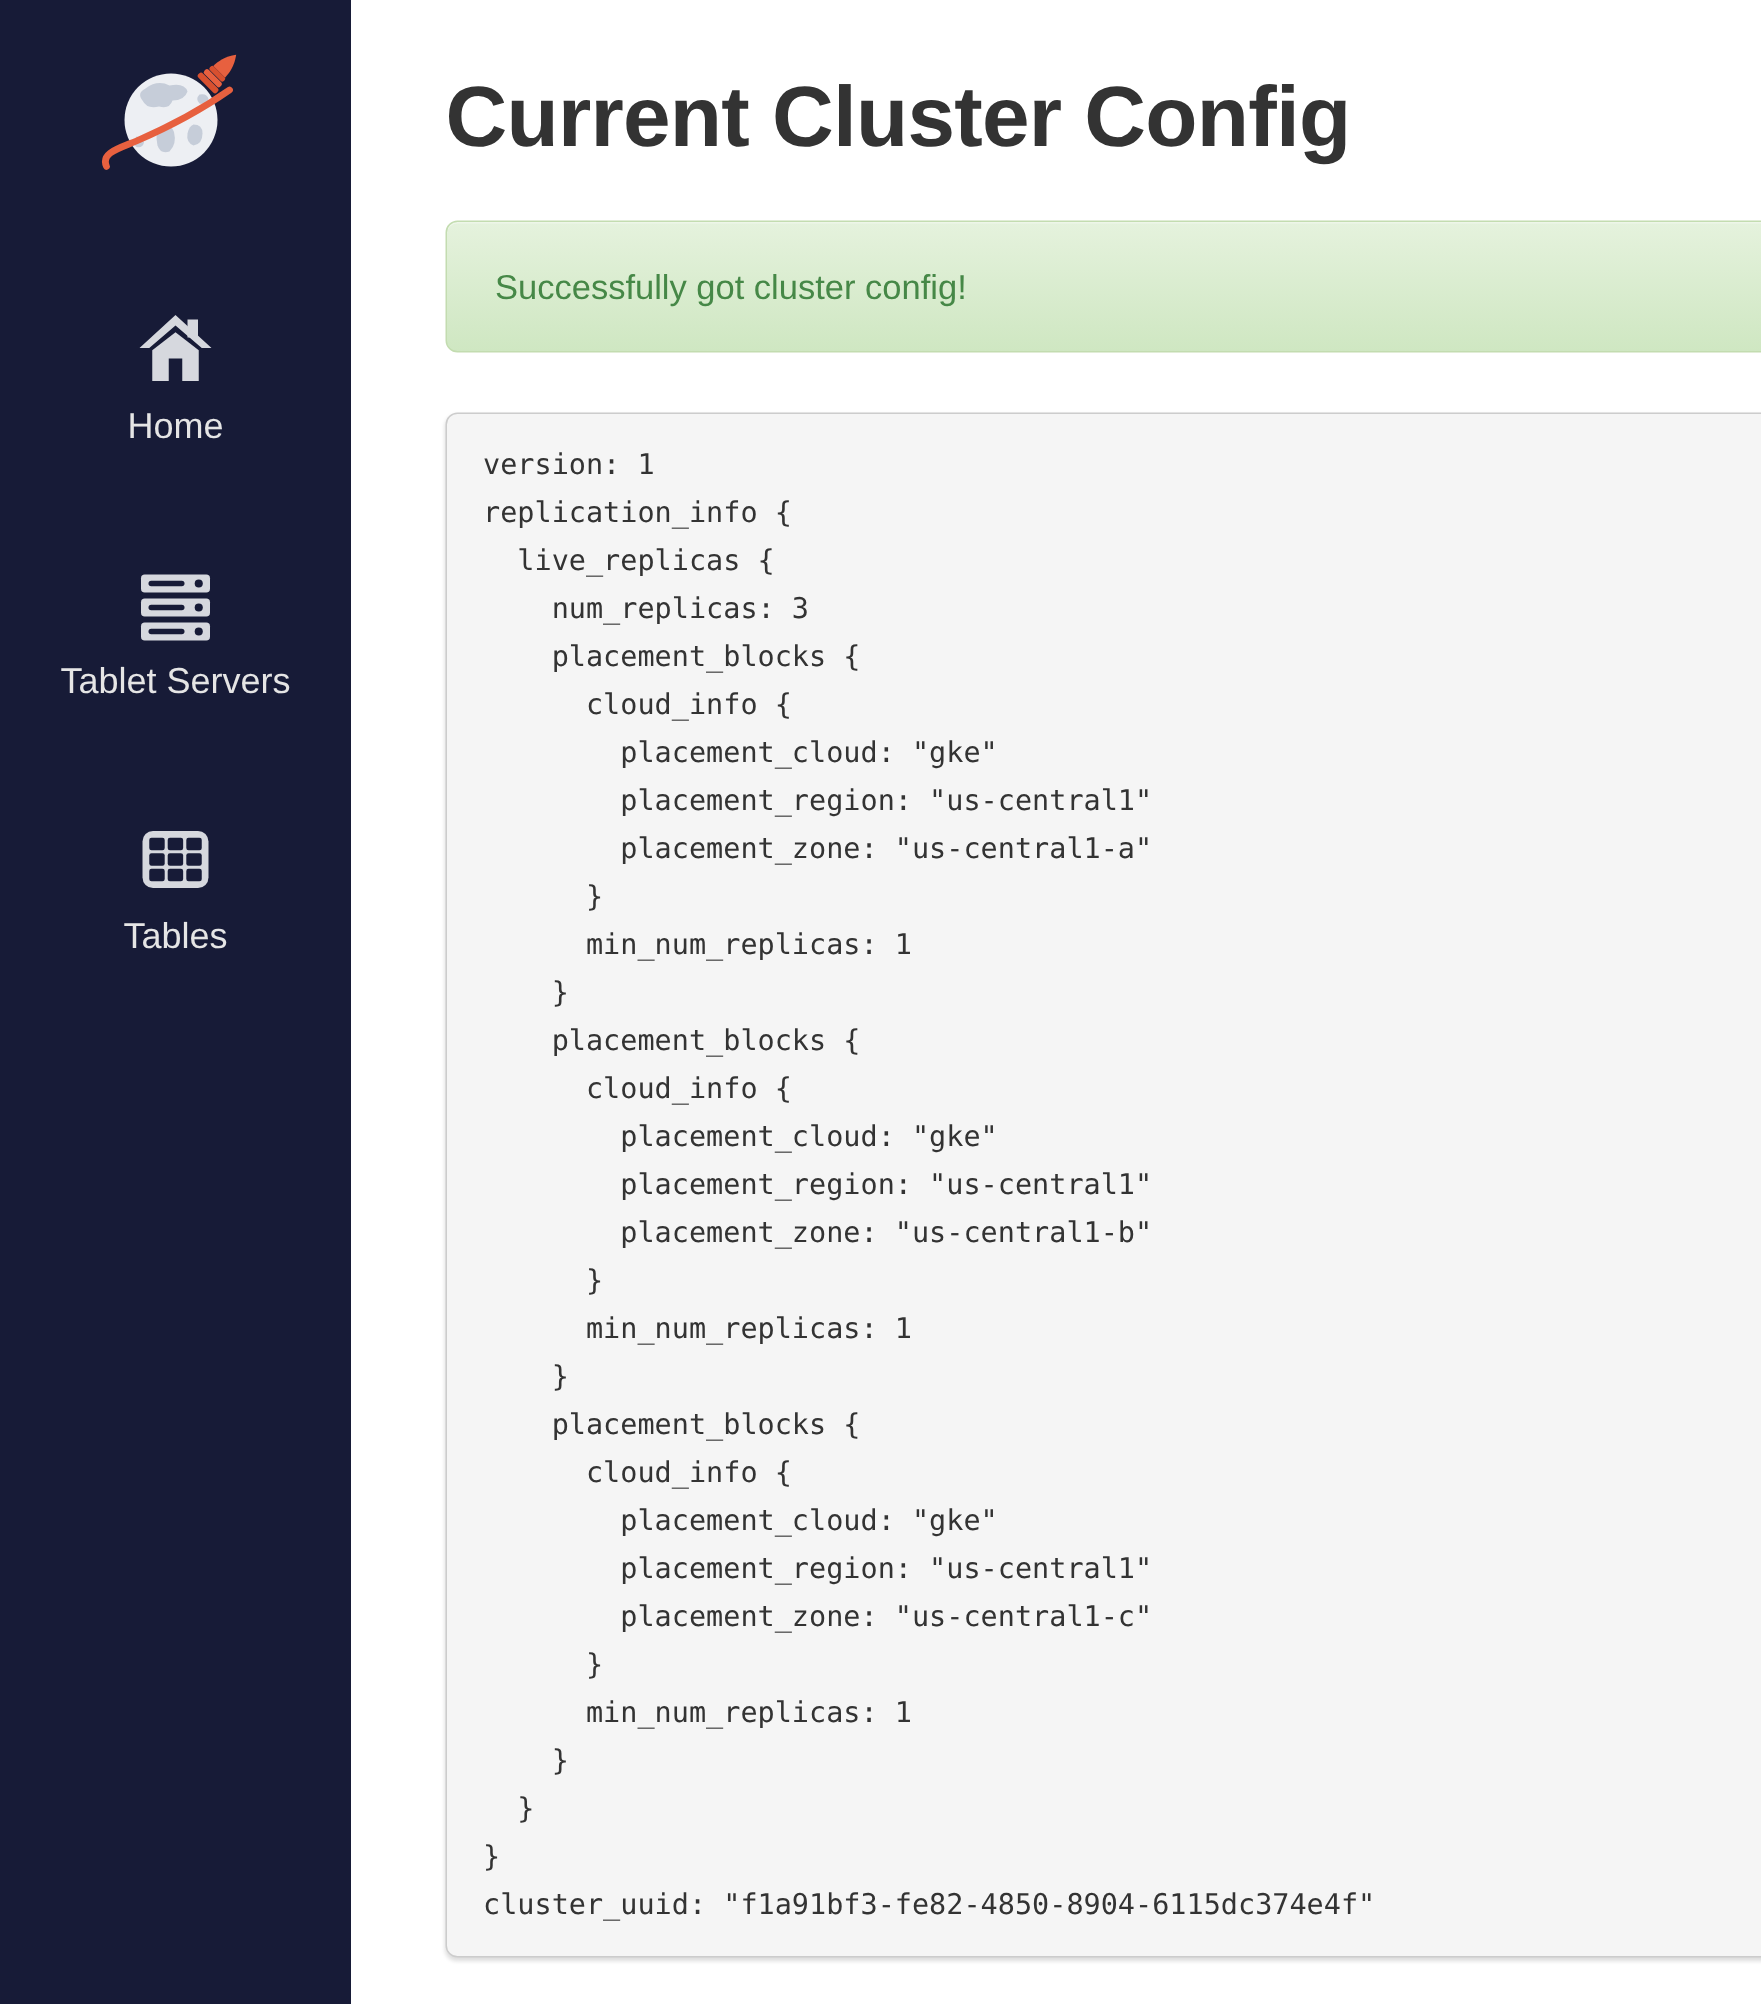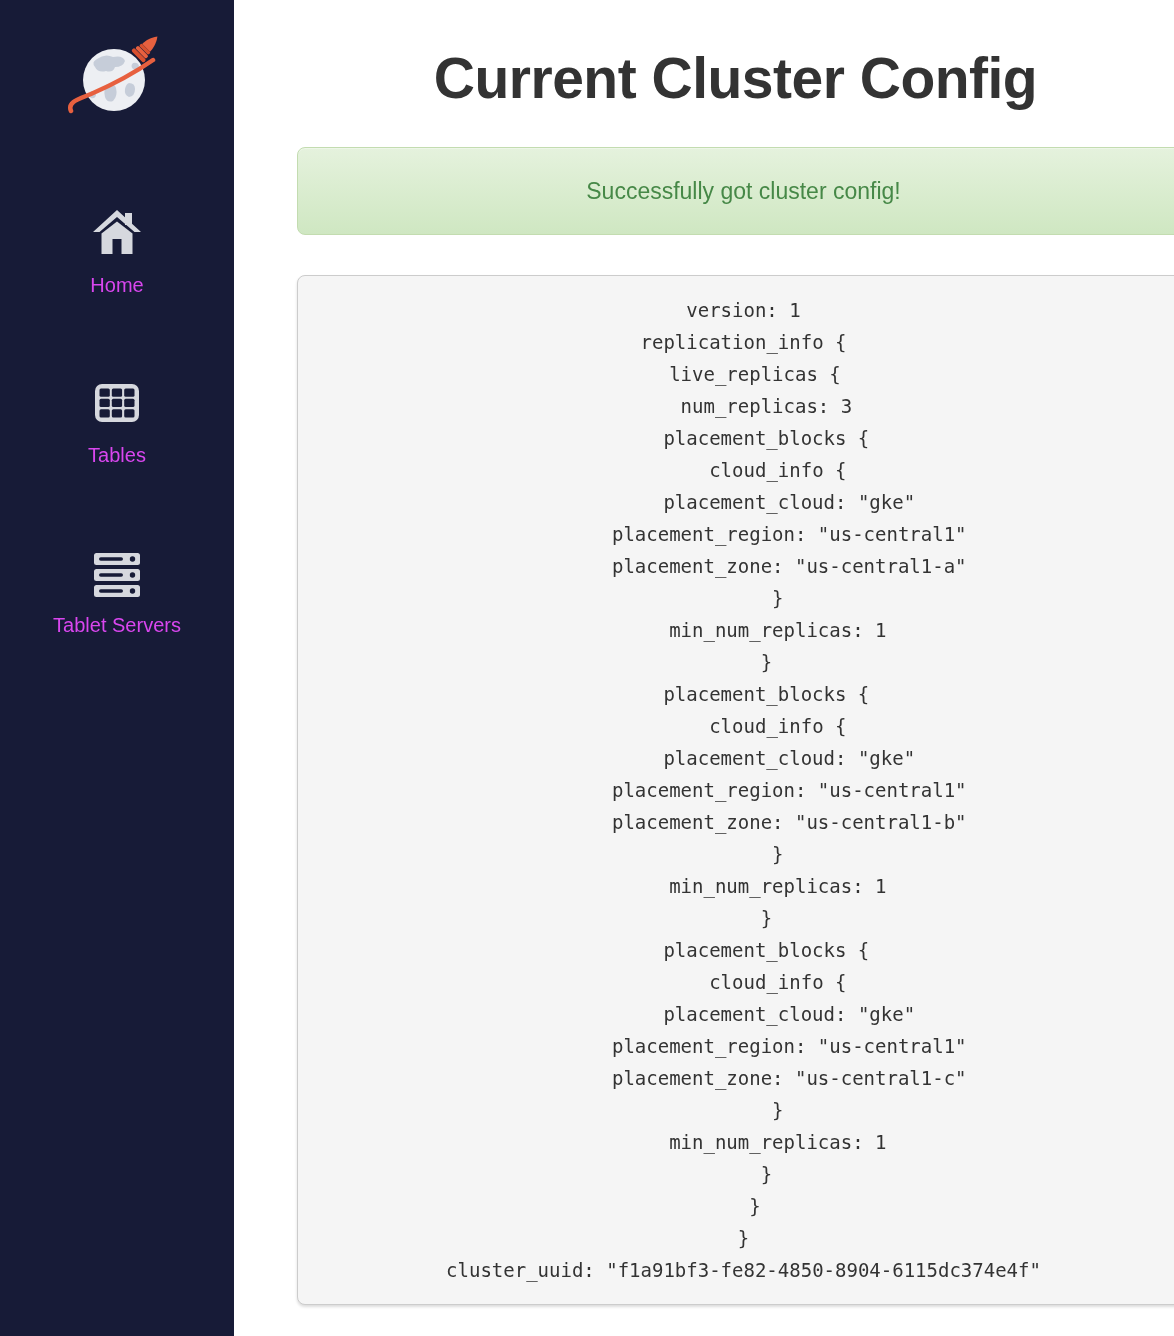--- a/index.html
+++ b/index.html
@@ -22,30 +22,29 @@
   }
   .nav { margin-top: 84px; }
   .nav-item {
     height: 170px;
     display: flex; flex-direction: column; align-items: center;
     text-decoration: none; cursor: pointer;
   }
   .nav-icon { width: 54px; height: 54px; display: block; }
   .nav-label {
     margin-top: 12px;
-    font-size: 20px; line-height: 26px;
-    color: #d946ef;
+    font-size: 24px; line-height: 26px;
+    color: #e5e5e5;
     white-space: nowrap;
   }
 
   
   .content {
     margin-left: 234px;
     padding-left: 63px;
-    text-align: center;
   }
   .page-title {
     margin: 47px 0 0 0;
     font-size: 57px; line-height: 63px;
     font-weight: 700;
     color: #333333;
     letter-spacing: -0.5px;
   }
   .alert-success {
     margin-top: 37px; margin-right: -16px;
@@ -104,56 +103,56 @@
           <polygon points="27,4 51,26 44.5,26 27,11 9.5,26 3,26" fill="#d6d8de"></polygon>
           <rect x="22.5" y="33" width="9" height="15" fill="#171b37"></rect>
         </svg>
       </span>
       <span class="nav-label">Home</span>
     </a>
 
     <a class="nav-item">
       <span class="nav-icon">
         <svg viewBox="0 0 54 54" width="54" height="54">
-          <rect x="5" y="8" width="44" height="38" rx="7" fill="#d6d8de"></rect>
-          <g fill="#171b37">
-            <rect x="9.5" y="12.5" width="10.3" height="8.3" rx="1.5"></rect>
-            <rect x="21.8" y="12.5" width="10.3" height="8.3" rx="1.5"></rect>
-            <rect x="34.2" y="12.5" width="10.3" height="8.3" rx="1.5"></rect>
-            <rect x="9.5" y="22.8" width="10.3" height="8.3" rx="1.5"></rect>
-            <rect x="21.8" y="22.8" width="10.3" height="8.3" rx="1.5"></rect>
-            <rect x="34.2" y="22.8" width="10.3" height="8.3" rx="1.5"></rect>
-            <rect x="9.5" y="33.2" width="10.3" height="8.3" rx="1.5"></rect>
-            <rect x="21.8" y="33.2" width="10.3" height="8.3" rx="1.5"></rect>
-            <rect x="34.2" y="33.2" width="10.3" height="8.3" rx="1.5"></rect>
-          </g>
-        </svg>
-      </span>
-      <span class="nav-label">Tables</span>
-    </a>
-
-    <a class="nav-item">
-      <span class="nav-icon">
-        <svg viewBox="0 0 54 54" width="54" height="54">
           <g fill="#d6d8de">
             <rect x="4" y="7" width="46" height="12" rx="2.5"></rect>
             <rect x="4" y="23" width="46" height="12" rx="2.5"></rect>
             <rect x="4" y="39" width="46" height="12" rx="2.5"></rect>
           </g>
           <g fill="#171b37">
             <rect x="9" y="11.2" width="24" height="3.6" rx="1.8"></rect>
             <rect x="9" y="27.2" width="24" height="3.6" rx="1.8"></rect>
             <rect x="9" y="43.2" width="24" height="3.6" rx="1.8"></rect>
             <circle cx="42.5" cy="13" r="2.7"></circle>
             <circle cx="42.5" cy="29" r="2.7"></circle>
             <circle cx="42.5" cy="45" r="2.7"></circle>
           </g>
         </svg>
       </span>
       <span class="nav-label">Tablet Servers</span>
+    </a>
+
+    <a class="nav-item">
+      <span class="nav-icon">
+        <svg viewBox="0 0 54 54" width="54" height="54">
+          <rect x="5" y="8" width="44" height="38" rx="7" fill="#d6d8de"></rect>
+          <g fill="#171b37">
+            <rect x="9.5" y="12.5" width="10.3" height="8.3" rx="1.5"></rect>
+            <rect x="21.8" y="12.5" width="10.3" height="8.3" rx="1.5"></rect>
+            <rect x="34.2" y="12.5" width="10.3" height="8.3" rx="1.5"></rect>
+            <rect x="9.5" y="22.8" width="10.3" height="8.3" rx="1.5"></rect>
+            <rect x="21.8" y="22.8" width="10.3" height="8.3" rx="1.5"></rect>
+            <rect x="34.2" y="22.8" width="10.3" height="8.3" rx="1.5"></rect>
+            <rect x="9.5" y="33.2" width="10.3" height="8.3" rx="1.5"></rect>
+            <rect x="21.8" y="33.2" width="10.3" height="8.3" rx="1.5"></rect>
+            <rect x="34.2" y="33.2" width="10.3" height="8.3" rx="1.5"></rect>
+          </g>
+        </svg>
+      </span>
+      <span class="nav-label">Tables</span>
     </a>
 
   </nav>
 </aside>
 
 <main class="content">
   <h1 class="page-title">Current Cluster Config</h1>
 
   <div class="alert-success">
     <span>Successfully got cluster config!</span>

